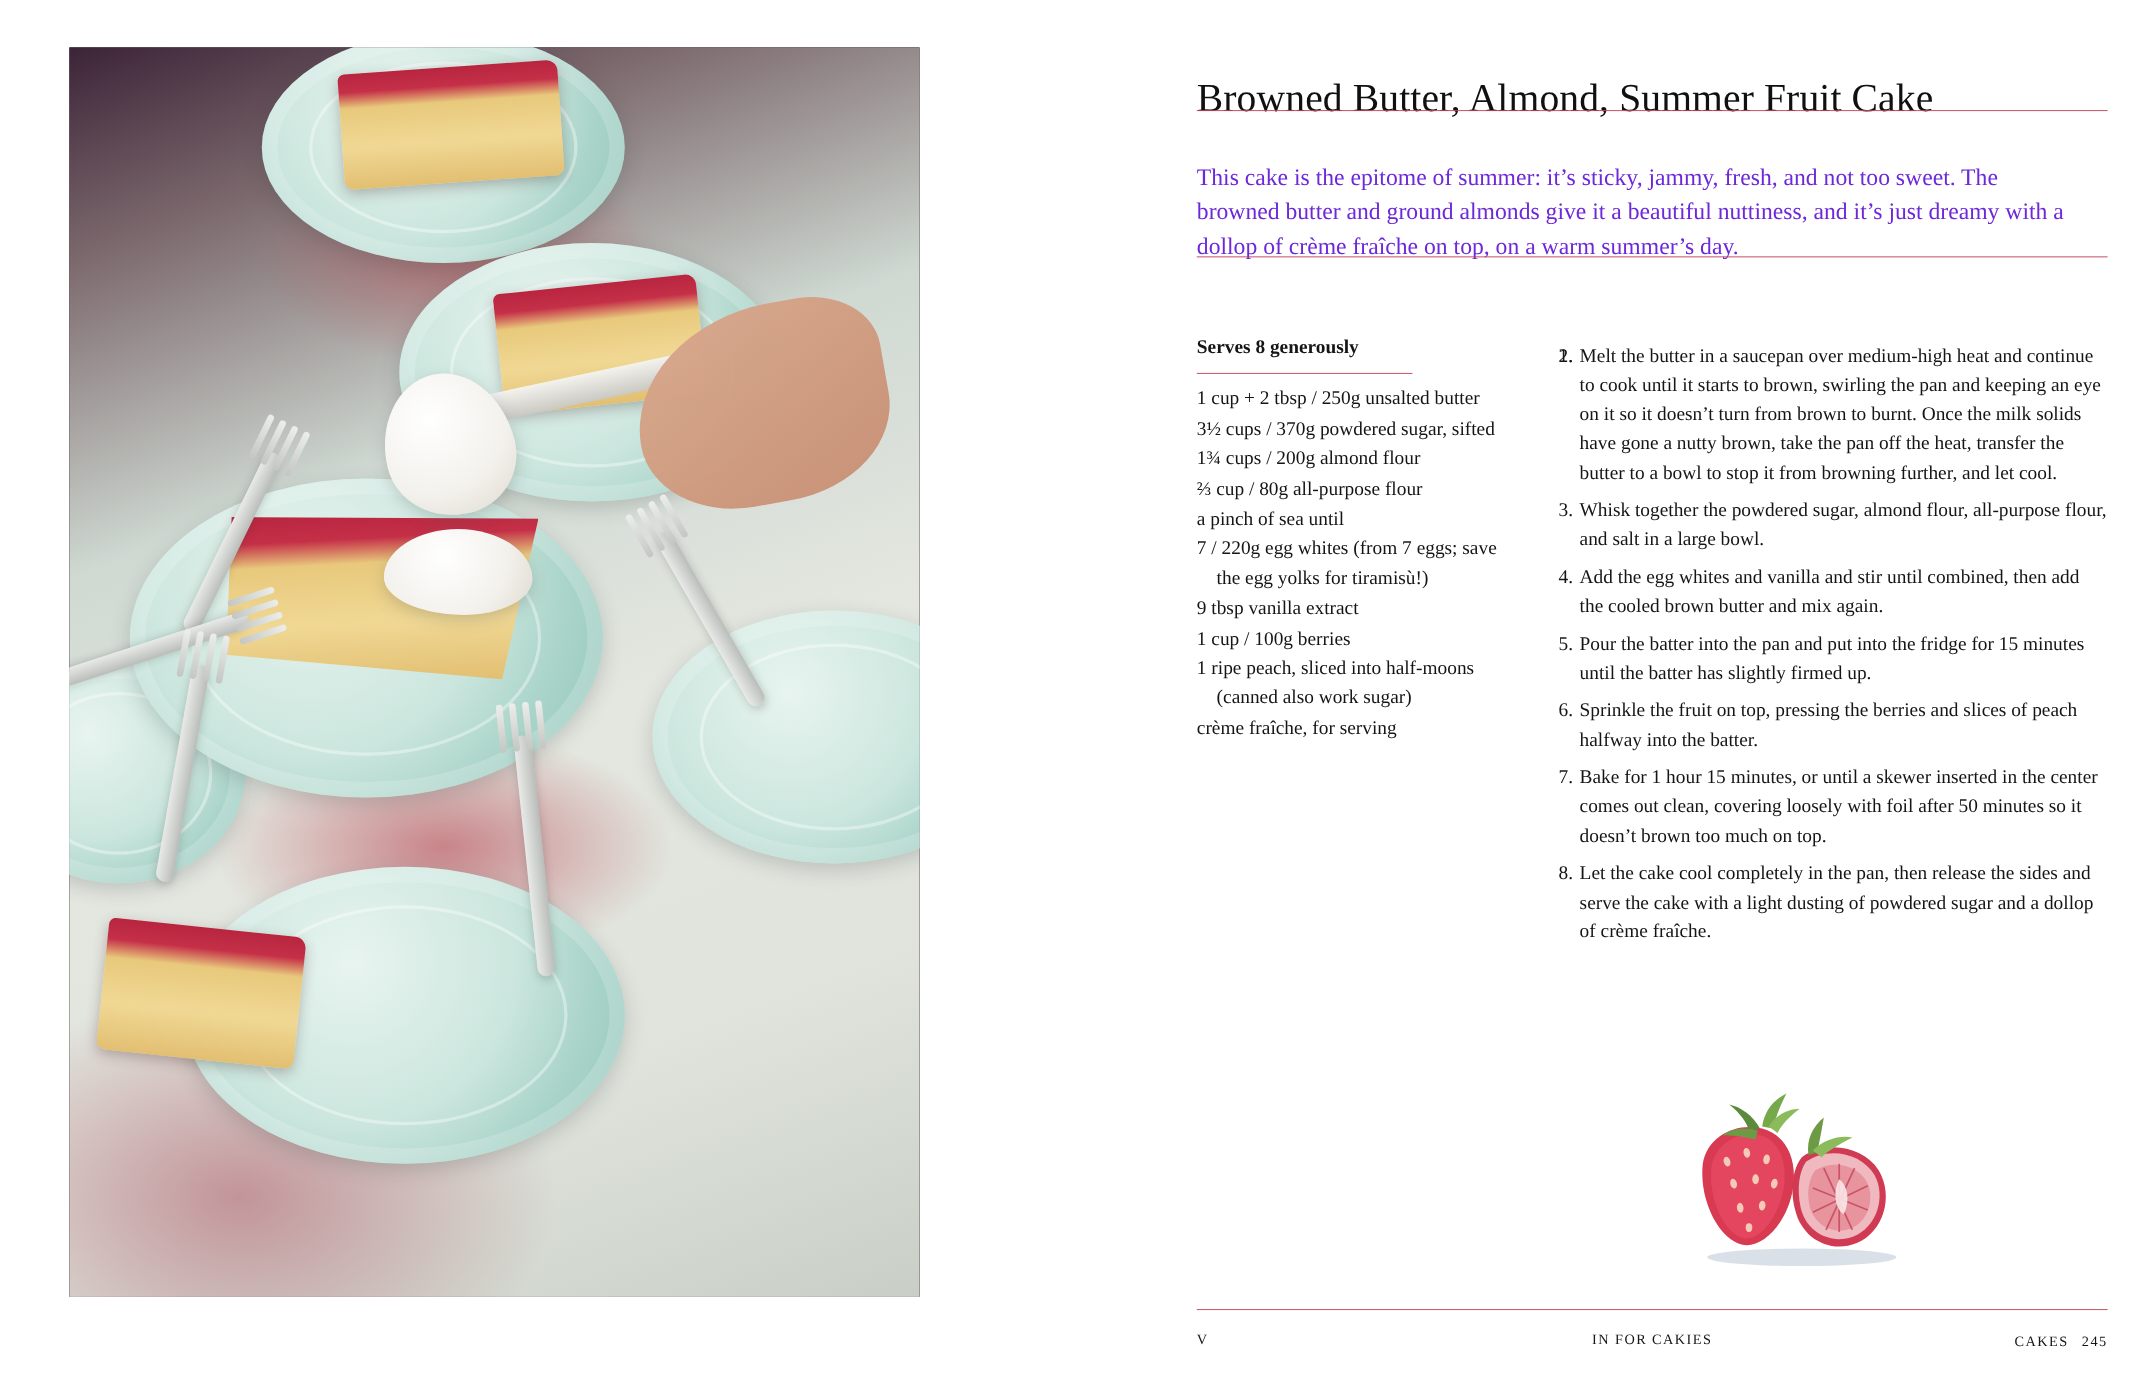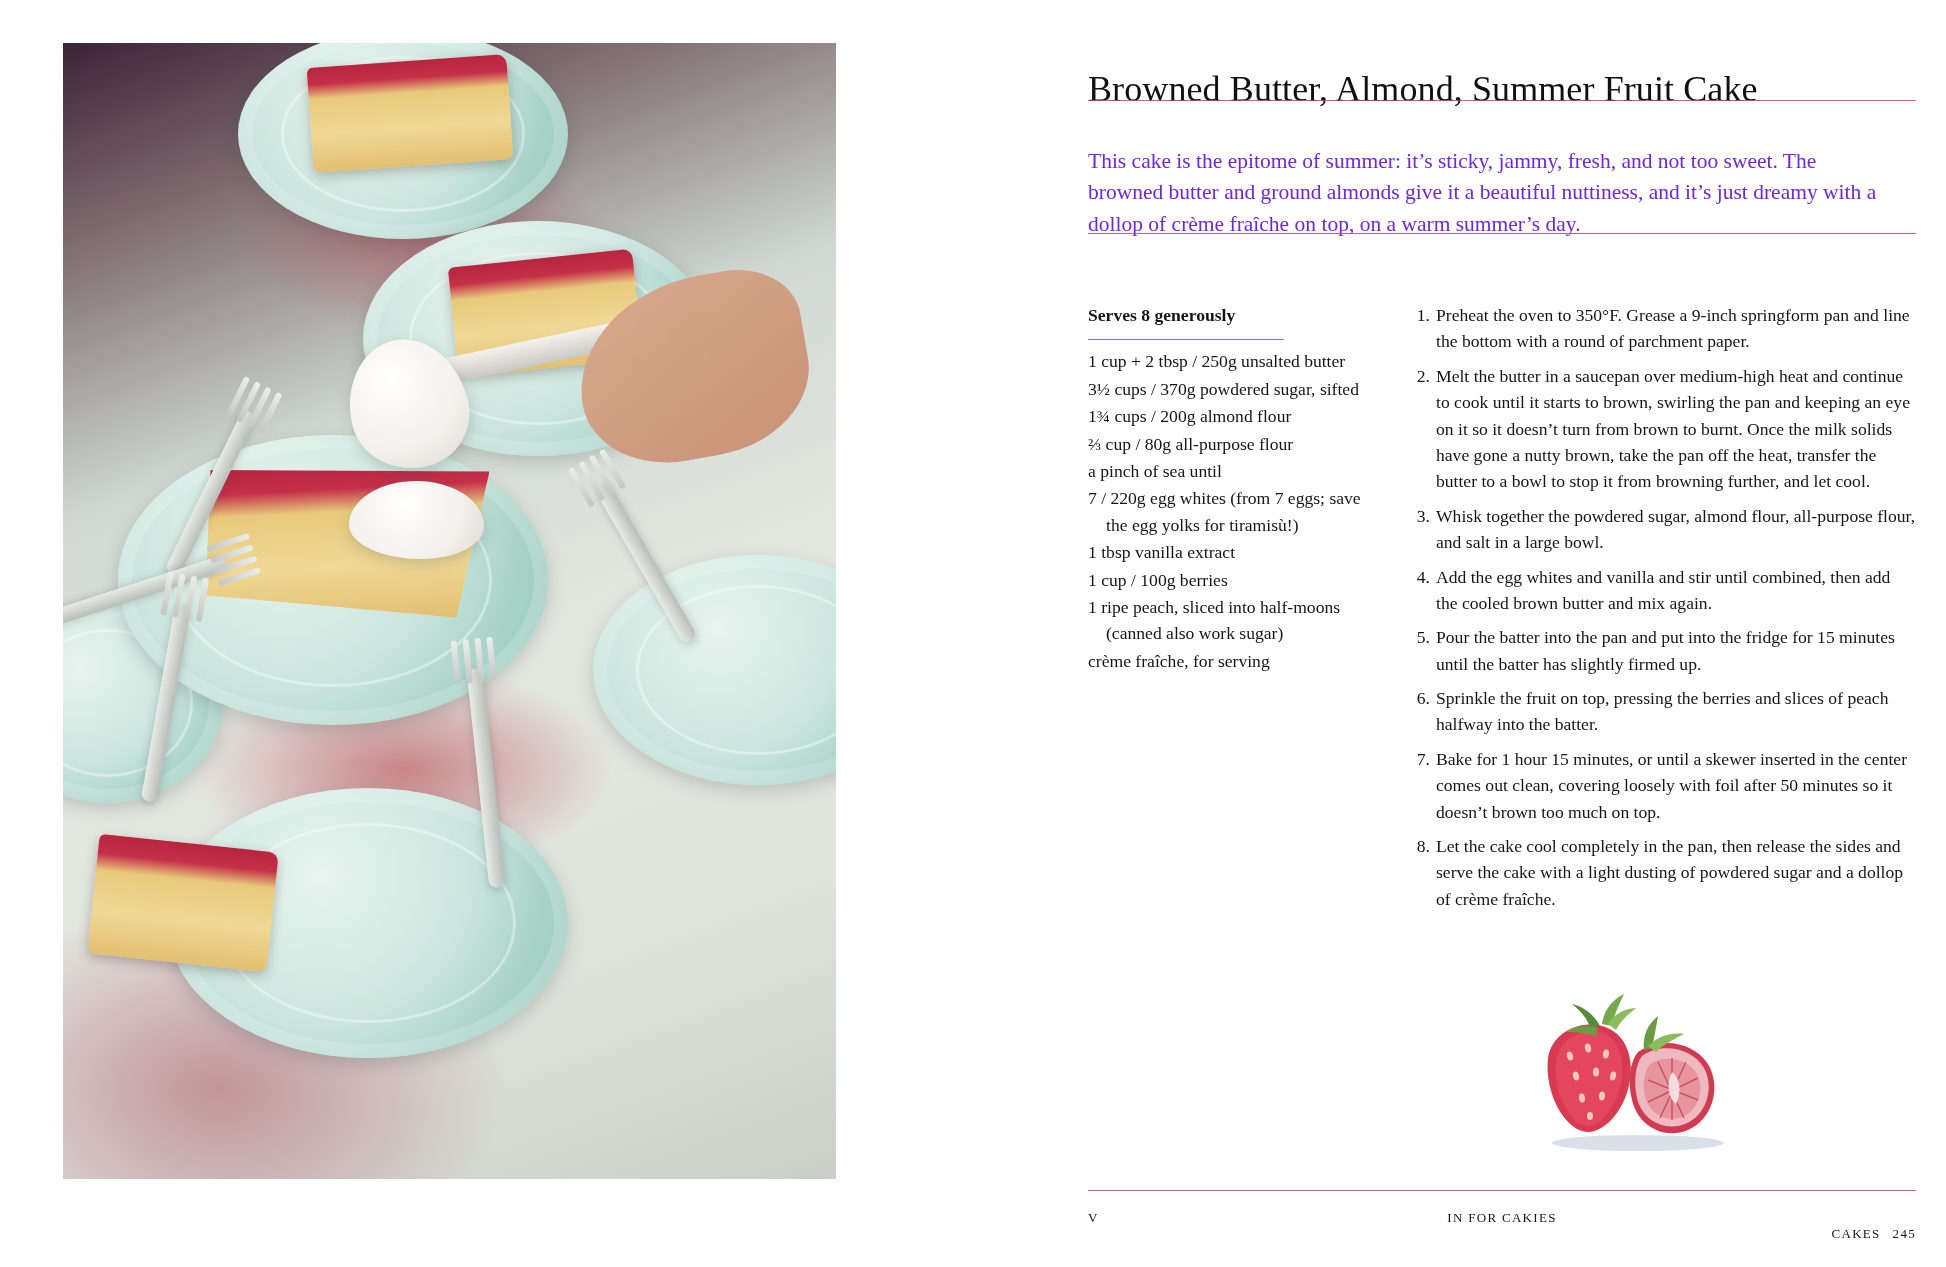--- a/index.html
+++ b/index.html
@@ -248,21 +248,21 @@
   .footer .fl {
     position: absolute; left: 0; top: 0;
     font-size: 13px; letter-spacing: 0.6px;
   }
   .footer .fc {
     position: absolute; left: 0; top: 0; width: 828px;
     text-align: center;
     font-size: 13px; letter-spacing: 1.3px;
   }
   .footer .fr {
-    position: absolute; right: 0; top: 16px;
+    position: absolute; right: 0; top: 2px;
     font-size: 13px; letter-spacing: 1.3px;
   }
   .footer .fr .pg { margin-left: 12px; }
 </style>
 </head>
 <body>
 
 <div class="page">
 
   <div class="photo-wrap">
@@ -345,33 +345,33 @@
         <ul class="ing-list">
           <li><span>1 cup + 2 tbsp / 250g unsalted butter</span></li>
           <li><span>3½ cups / 370g powdered sugar, sifted</span></li>
           <li><span>1¾ cups / 200g almond flour</span></li>
           <li><span>⅔ cup / 80g all-purpose flour</span></li>
           <li><span>a pinch of sea until</span></li>
           <li>
             <span>7 / 220g egg whites (from 7 eggs; save</span>
             <span class="cont">the egg yolks for tiramisù!)</span>
           </li>
-          <li><span>1 tbsp vanilla extract</span></li>
+          <li><span>9 tbsp vanilla extract</span></li>
           <li><span>1 cup / 100g berries</span></li>
           <li>
             <span>1 ripe peach, sliced into half-moons</span>
             <span class="cont">(canned also work sugar)</span>
           </li>
           <li><span>crème fraîche, for serving</span></li>
         </ul>
       </div>
 
       <div class="col-right">
         <ol class="steps">
-          <li><span class="num">1.</span><span>Preheat the oven to 350°F. Grease a 9-inch springform pan and line the bottom with a round of parchment paper.</span></li>
+          <li><span class="num">1.</span></li>
           <li><span class="num">2.</span><span>Melt the butter in a saucepan over medium-high heat and continue to cook until it starts to brown, swirling the pan and keeping an eye on it so it doesn’t turn from brown to burnt. Once the milk solids have gone a nutty brown, take the pan off the heat, transfer the butter to a bowl to stop it from browning further, and let cool.</span></li>
           <li><span class="num">3.</span><span>Whisk together the powdered sugar, almond flour, all-purpose flour, and salt in a large bowl.</span></li>
           <li><span class="num">4.</span><span>Add the egg whites and vanilla and stir until combined, then add the cooled brown butter and mix again.</span></li>
           <li><span class="num">5.</span><span>Pour the batter into the pan and put into the fridge for 15 minutes until the batter has slightly firmed up.</span></li>
           <li><span class="num">6.</span><span>Sprinkle the fruit on top, pressing the berries and slices of peach halfway into the batter.</span></li>
           <li><span class="num">7.</span><span>Bake for 1 hour 15 minutes, or until a skewer inserted in the center comes out clean, covering loosely with foil after 50 minutes so it doesn’t brown too much on top.</span></li>
           <li><span class="num">8.</span><span>Let the cake cool completely in the pan, then release the sides and serve the cake with a light dusting of powdered sugar and a dollop of crème fraîche.</span></li>
         </ol>
       </div>
 

